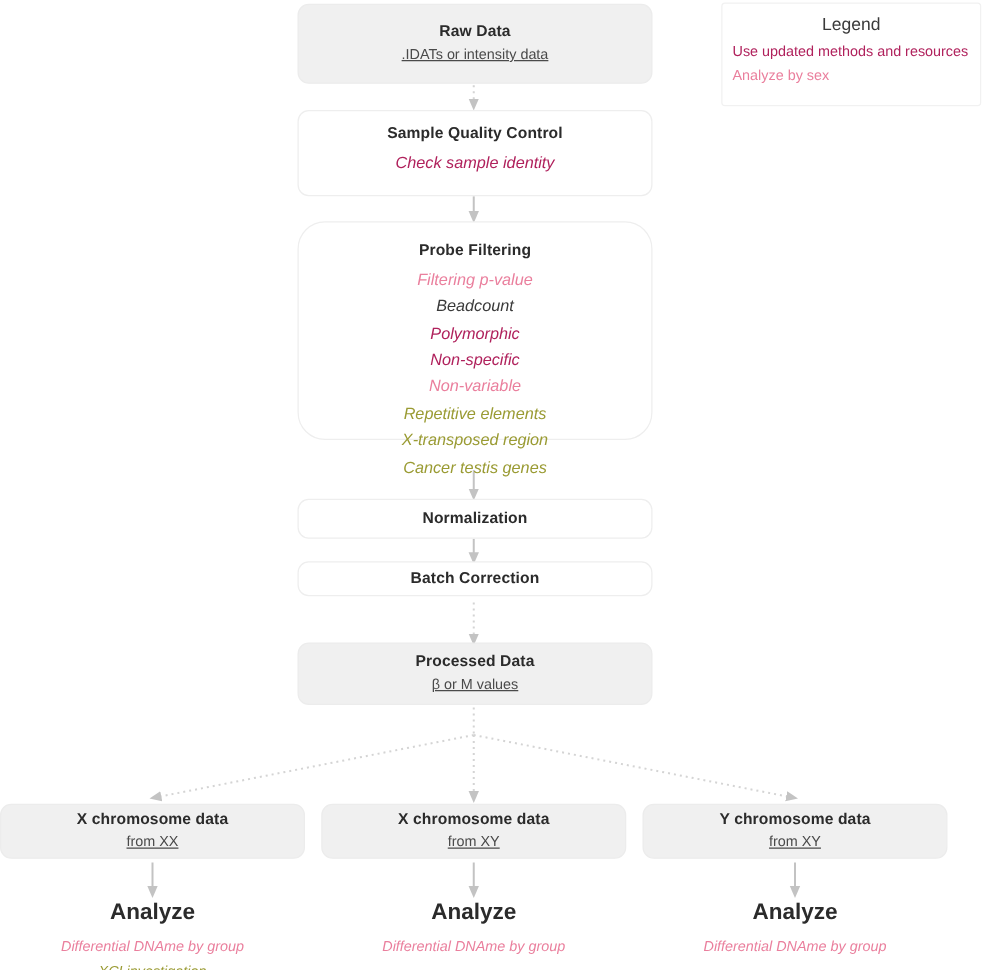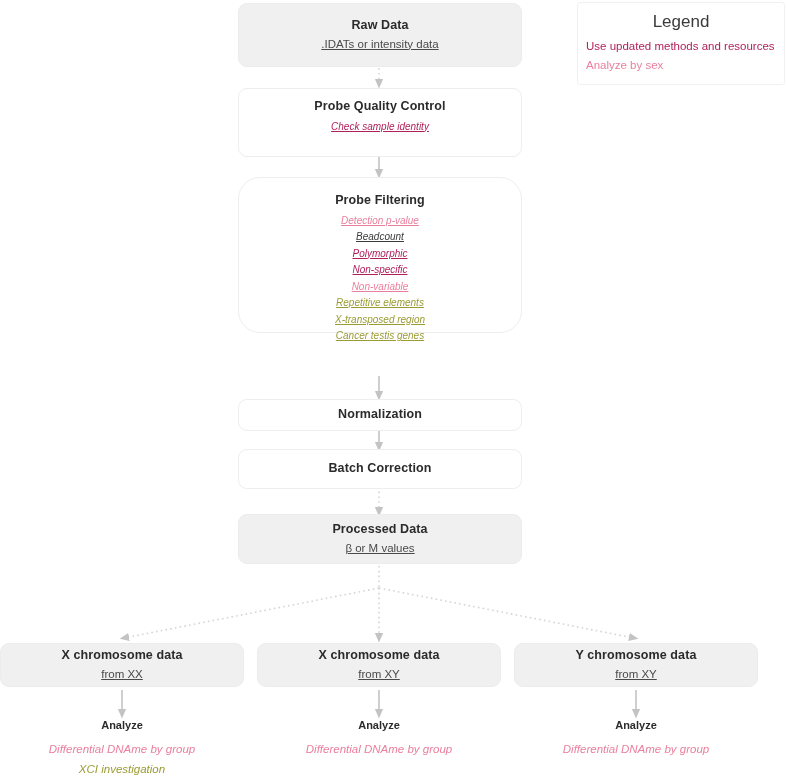--- a/index.html
+++ b/index.html
@@ -54,46 +54,45 @@
   }
   .node-sub {
     font-size: 11.5px;
     font-weight: normal;
     color: #4a4a4a;
     line-height: 1.3;
     margin-top: 3px;
     text-decoration: underline;
   }
   .item {
-    font-size: 10px;
+    font-size: 13px;
     font-style: italic;
     line-height: 1.65;
     white-space: nowrap;
-    text-decoration: underline;
   }
   .c-magenta { color: #b0215c; }
   .c-pink    { color: #ea7f9d; }
   .c-olive   { color: #9a9b33; }
   .c-dark    { color: #3a3a3a; }
 
   
   #legend {
     position: absolute;
     left: 577px;
     top: 2px;
     width: 208px;
     height: 83px;
     box-sizing: border-box;
     background: #ffffff;
     border: 1px solid #f1f1f1;
     border-radius: 3px;
     padding: 7px 8px 6px 8px;
   }
   #legend .legend-title {
-    font-size: 17px;
+    font-size: 14px;
     color: #3a3a3a;
     text-align: center;
     line-height: 1.4;
     margin-bottom: 3px;
   }
   #legend .legend-item {
     font-size: 11.5px;
     line-height: 1.67;
     text-align: left;
     white-space: nowrap;
@@ -111,21 +110,21 @@
 
   
   .analyze-col {
     position: absolute;
     display: flex;
     flex-direction: column;
     align-items: center;
     text-align: center;
   }
   .analyze-title {
-    font-size: 11px;
+    font-size: 18px;
     font-weight: bold;
     color: #2b2b2b;
     line-height: 1.2;
     margin-bottom: 7px;
   }
   .analyze-item {
     font-size: 11.5px;
     font-style: italic;
     line-height: 1.75;
     white-space: nowrap;
@@ -171,41 +170,41 @@
     <div class="legend-item c-magenta">Use updated methods and resources</div>
     <div class="legend-item c-pink">Analyze by sex</div>
   </div>
 
   <div class="node filled" style="left:238px; top:3px; width:284px; height:64px;">
     <div class="node-title">Raw Data</div>
     <div class="node-sub">.IDATs or intensity data</div>
   </div>
 
   <div class="node outline" style="left:238px; top:88px; width:284px; height:69px; justify-content:flex-start; padding-top:10px;">
-    <div class="node-title">Probe Quality Control</div>
+    <div class="node-title">Sample Quality Control</div>
     <div class="item c-magenta" style="margin-top:4px;">Check sample identity</div>
   </div>
 
-  <div class="node outline-big" style="left:238px; top:177px; width:284px; height:156px; justify-content:flex-start; padding-top:15px;">
+  <div class="node outline-big" style="left:238px; top:177px; width:284px; height:175px; justify-content:flex-start; padding-top:15px;">
     <div class="node-title">Probe Filtering</div>
-    <div class="item c-pink" style="margin-top:4px;">Detection p-value</div>
+    <div class="item c-pink" style="margin-top:4px;">Filtering p-value</div>
     <div class="item c-dark">Beadcount</div>
     <div class="item c-magenta">Polymorphic</div>
     <div class="item c-magenta">Non-specific</div>
     <div class="item c-pink">Non-variable</div>
     <div class="item c-olive">Repetitive elements</div>
     <div class="item c-olive">X-transposed region</div>
     <div class="item c-olive">Cancer testis genes</div>
   </div>
 
   <div class="node outline" style="left:238px; top:399px; width:284px; height:32px;">
     <div class="node-title">Normalization</div>
   </div>
 
-  <div class="node outline" style="left:238px; top:449px; width:284px; height:40px;">
+  <div class="node outline" style="left:238px; top:449px; width:284px; height:28px;">
     <div class="node-title">Batch Correction</div>
   </div>
 
   <div class="node filled" style="left:238px; top:514px; width:284px; height:50px;">
     <div class="node-title">Processed Data</div>
     <div class="node-sub">β or M values</div>
   </div>
 
   <div class="node filled" style="left:0px; top:643px; width:244px; height:44px;">
     <div class="node-title">X chromosome data</div>

